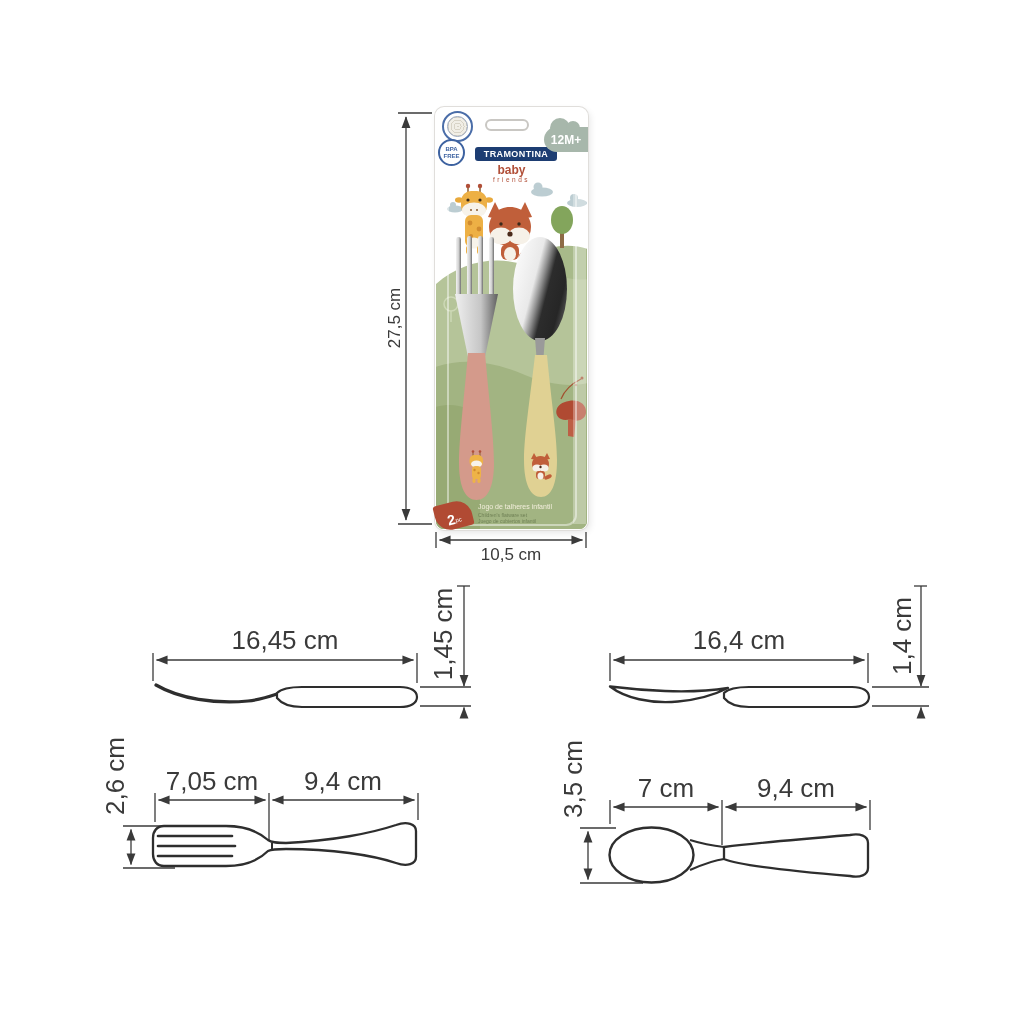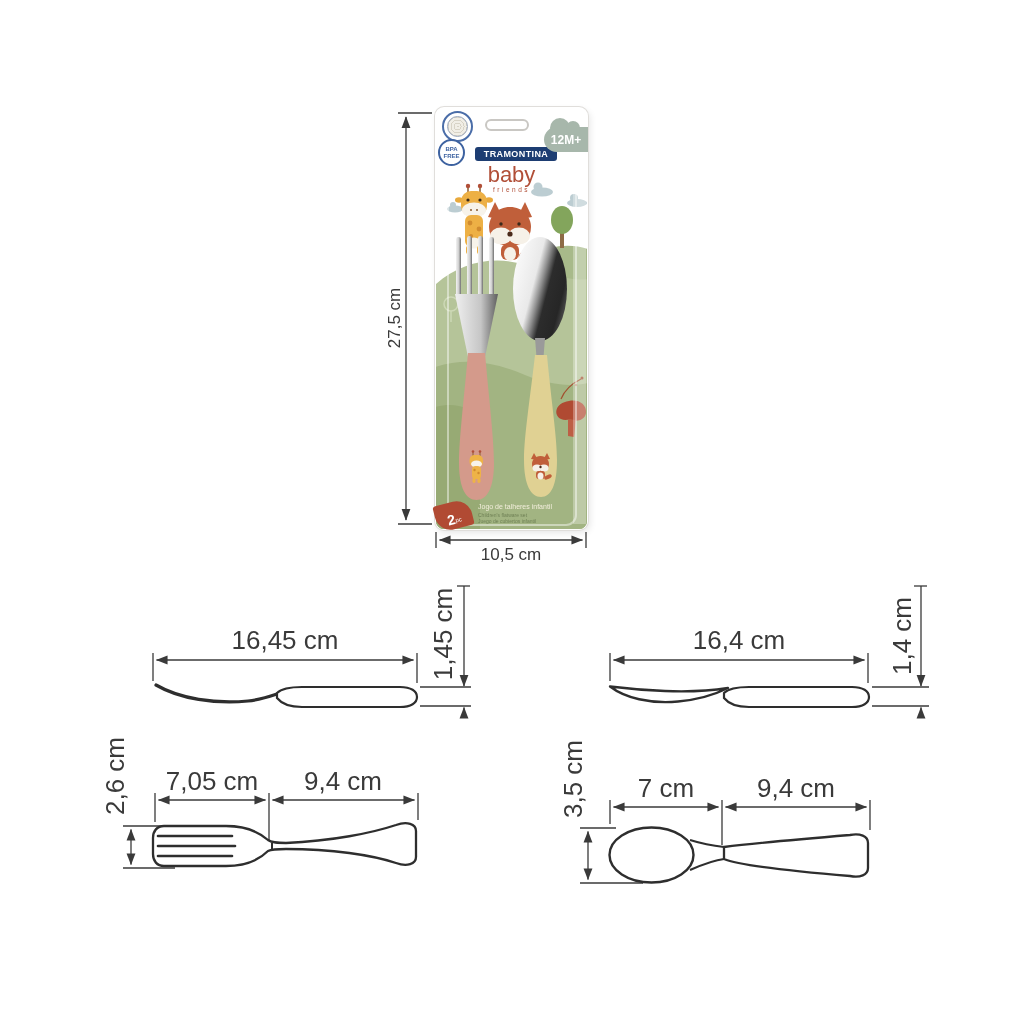--- a/index.html
+++ b/index.html
@@ -24,21 +24,21 @@
         font-size:6px;font-weight:bold;color:#3d62a0;line-height:1.1;letter-spacing:0;}
   #brand-pill{position:absolute;left:40px;top:40px;width:82px;height:14px;background:#1d3d72;
         border-radius:3px;color:#fff;font-weight:bold;font-size:9px;letter-spacing:.4px;
         display:flex;align-items:center;justify-content:center;}
   #age-cloud{position:absolute;right:0;top:20px;width:44px;height:25px;background:#a7b7ab;
         border-radius:13px 0 0 13px;color:#fff;font-weight:bold;font-size:12px;
         display:flex;align-items:center;justify-content:center;}
   #age-cloud::before{content:"";position:absolute;left:6px;top:-9px;width:20px;height:20px;border-radius:50%;background:#a7b7ab;}
   #age-cloud::after{content:"";position:absolute;left:22px;top:-6px;width:14px;height:14px;border-radius:50%;background:#a7b7ab;}
   #logo{position:absolute;left:0;top:57px;width:153px;text-align:center;color:#b14f38;}
-  #logo .l1{font-size:22px;font-weight:normal;line-height:1;}
+  #logo .l1{font-size:12px;font-weight:bold;line-height:1;}
   #logo .l2{font-size:6.5px;letter-spacing:2.5px;line-height:1;margin-top:1px;}
   #card-art{position:absolute;left:0;top:0;width:153px;height:423px;}
   #pieces-leaf{position:absolute;left:0px;top:395px;width:37px;height:27px;background:#b14a33;
         border-radius:3px 16px 3px 16px;transform:rotate(-14deg);color:#fff;
         display:flex;align-items:flex-end;justify-content:center;padding-bottom:3px;box-sizing:border-box;}
   #pieces-leaf .n{font-size:14px;font-weight:bold;line-height:1;}
   #pieces-leaf .u{font-size:6px;line-height:1;margin-bottom:2px;}
   #pkg-titles{position:absolute;left:43px;top:396px;line-height:1.25;}
   #pkg-titles .t1{font-size:7px;color:#f2eedb;}
   #pkg-titles .t2,#pkg-titles .t3{font-size:5px;color:#6f8055;}

